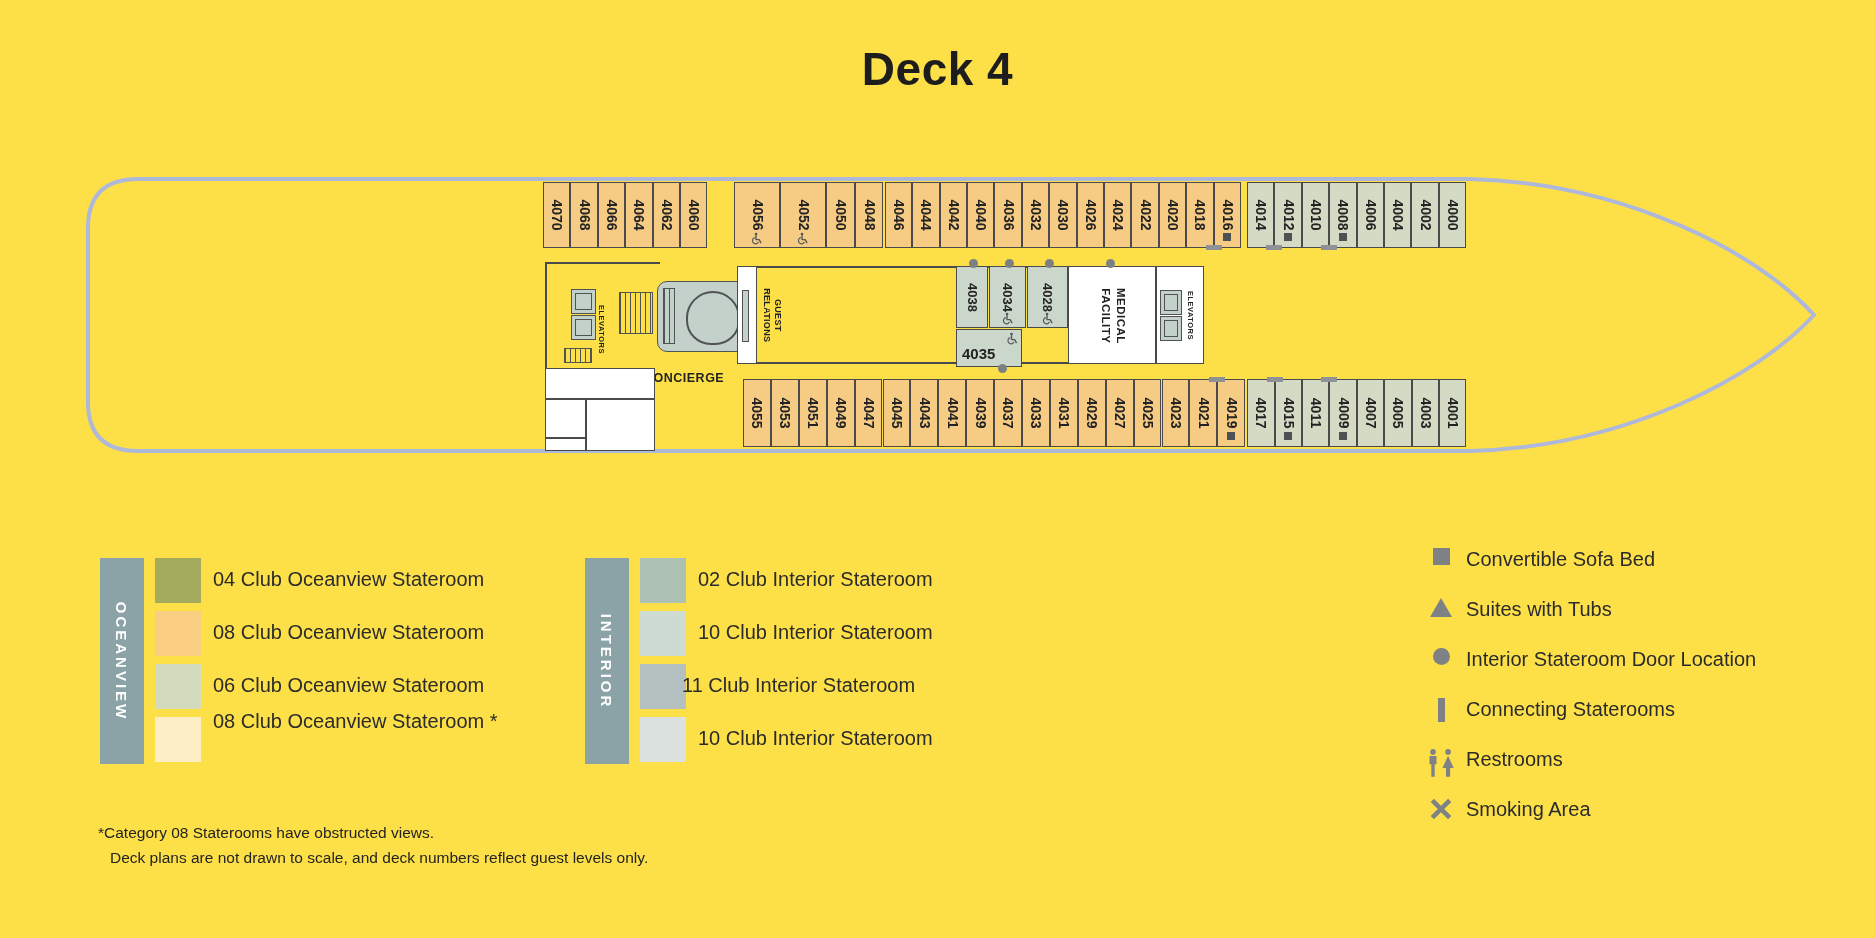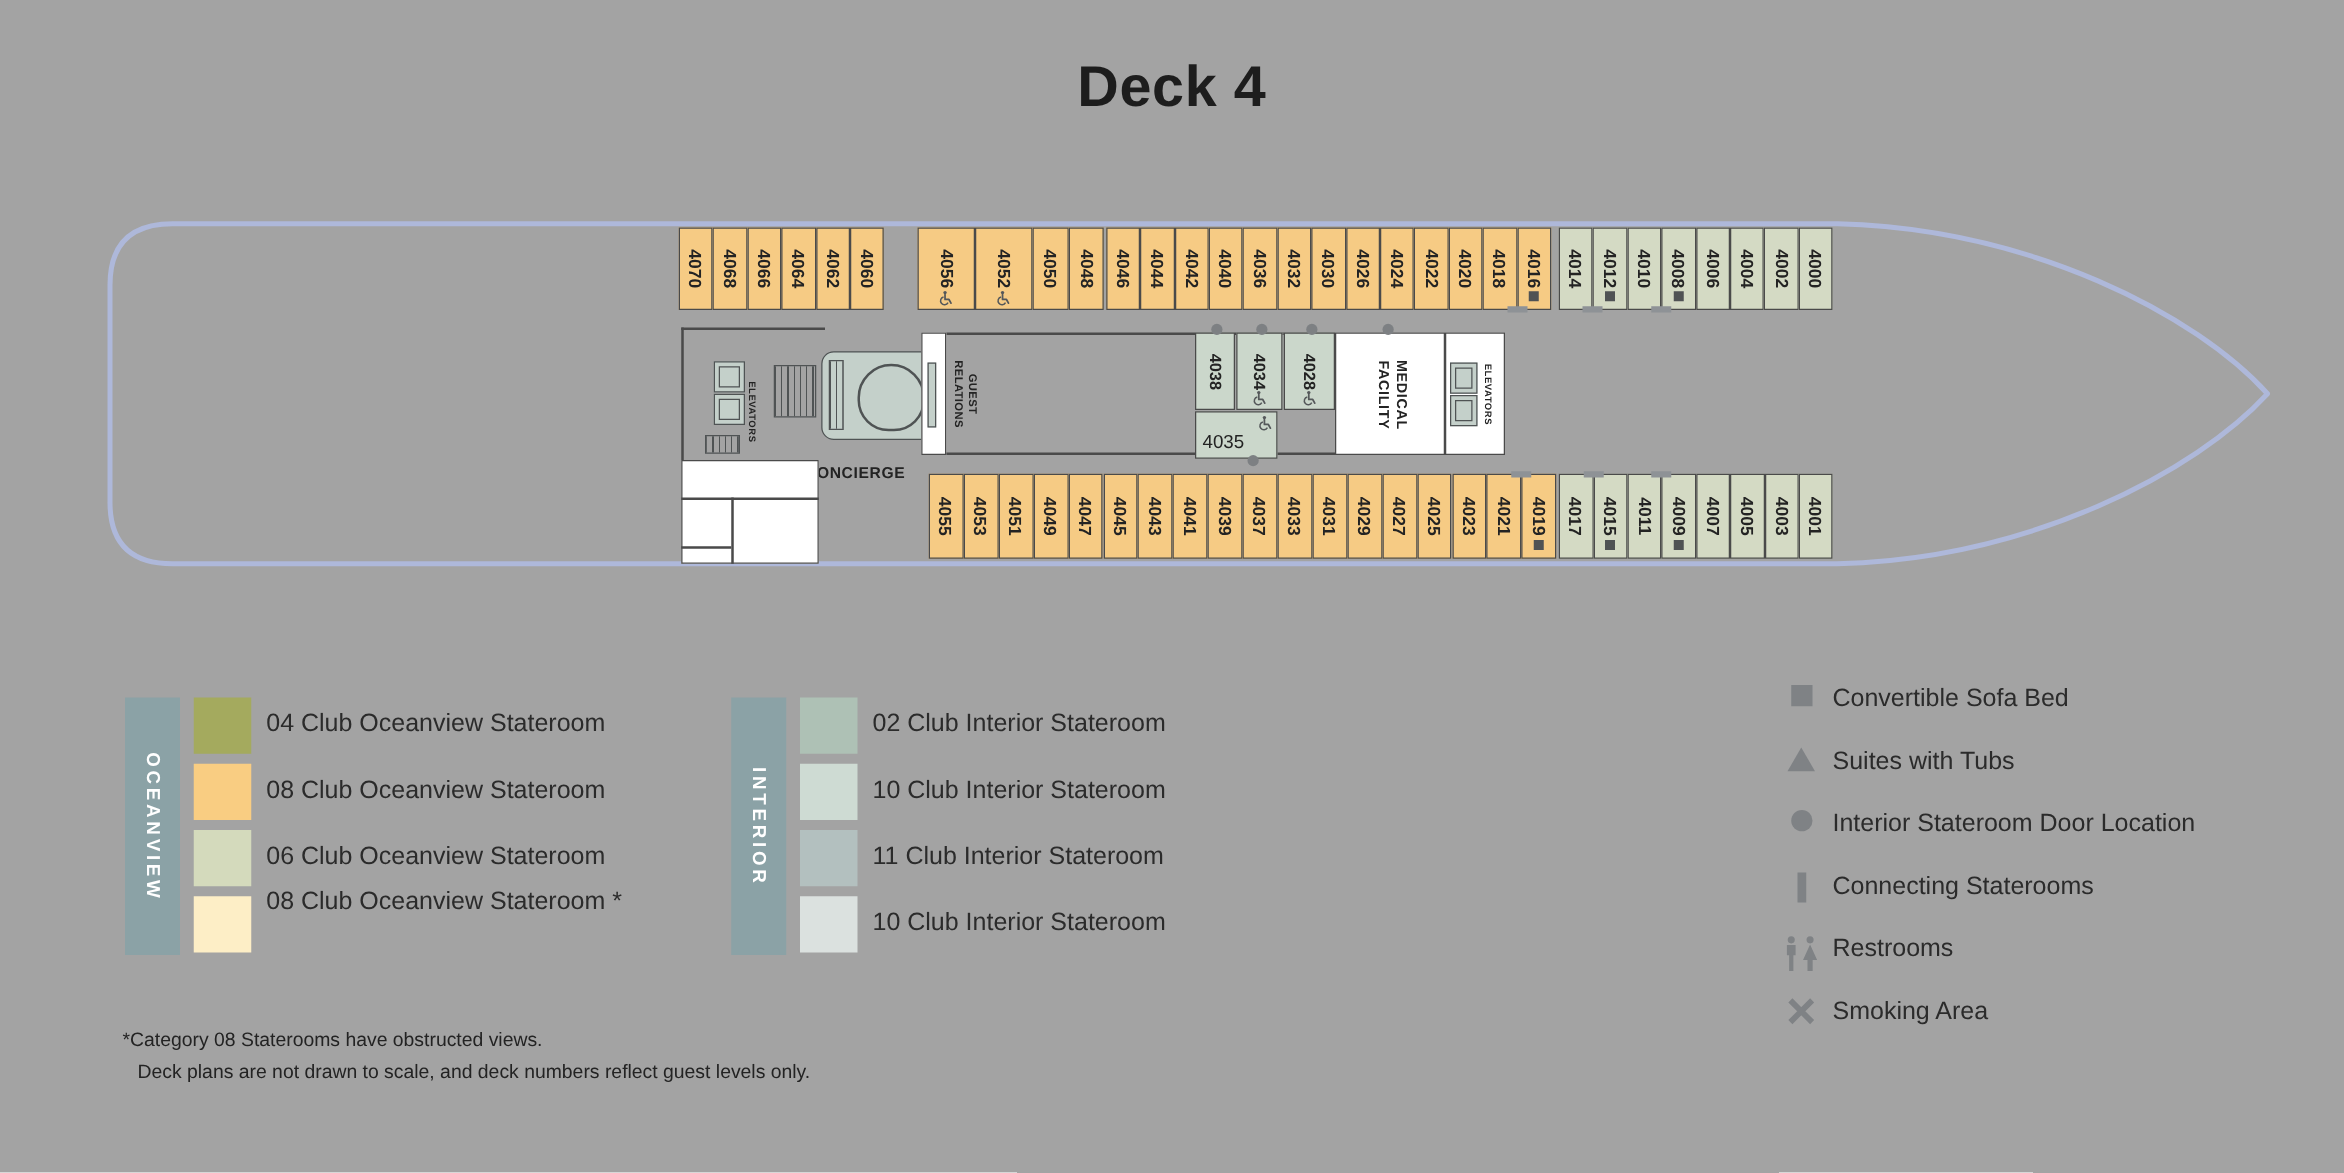--- a/index.html
+++ b/index.html
@@ -1,28 +1,28 @@
 <!DOCTYPE html>
 <html><head>
 <meta charset="utf-8">
 <style>
   html,body{margin:0;padding:0;background:#ffffff;}
-  #stage{position:relative;width:1875px;height:938px;background:#a3a3a3;overflow:hidden;
+  #stage{position:relative;width:1875px;height:938px;background:#fde047;overflow:hidden;
          font-family:"Liberation Sans",sans-serif;color:#222;}
   #page-title{position:absolute;top:42px;left:0;width:100%;text-align:center;
               font-size:46px;font-weight:700;color:#1d1d1d;letter-spacing:0.5px;}
   
   #deck-plan{position:absolute;left:0;top:0;width:1875px;height:938px;}
   .room{position:absolute;border:1px solid #4a4a4a;box-sizing:border-box;
         display:flex;align-items:center;justify-content:center;}
   .cat05{background:#f6cb84;}
   .cat06{background:#d4dac4;}
   .catmid{background:#cbd7cb;}
   .num{transform:rotate(90deg);white-space:nowrap;font-size:14px;font-weight:600;color:#232323;}
-  .num-h{position:absolute;left:5px;bottom:4px;font-size:15px;font-weight:400;color:#232323;}
+  .num-h{position:absolute;left:5px;bottom:4px;font-size:15px;font-weight:700;color:#232323;}
   .sofa{position:absolute;width:8px;height:8px;background:#4f5254;left:50%;margin-left:-4px;bottom:6px;}
   .wcline{position:absolute;bottom:2px;left:50%;transform:translateX(-50%);line-height:0;}
   .connect{position:absolute;width:16px;height:5px;background:#8e9296;left:-9px;}
   .row-top .connect{bottom:-3px;}
   .row-bot .connect{top:-3px;}
   .dot{position:absolute;width:9px;height:9px;border-radius:50%;background:#7d8083;}
   .wall{position:absolute;background:#4a4a4a;}
   .struct{position:absolute;background:#c4d0ca;border:1.5px solid #4f5354;box-sizing:border-box;}
   .elev-in{position:absolute;inset:3px;border:1px solid #4f5354;}
   .hatch{position:absolute;border:1px solid #4f5354;box-sizing:border-box;
@@ -358,21 +358,21 @@
       <div class="swatch" style="left: 155px; top: 717px; background: rgb(253, 238, 198);"></div>
       <div class="cat-label" style="left: 213px; top: 710px;">08 Club Oceanview Stateroom *</div>
       <div class="cat-bar" style="left: 585px; top: 558px;">
         <span>INTERIOR</span>
       </div>
       <div class="swatch" style="left: 640px; top: 558px; background: rgb(174, 193, 181);"></div>
       <div class="cat-label" style="left: 698px; top: 568px;">02 Club Interior Stateroom</div>
       <div class="swatch" style="left: 640px; top: 611px; background: rgb(206, 219, 211);"></div>
       <div class="cat-label" style="left: 698px; top: 621px;">10 Club Interior Stateroom</div>
       <div class="swatch" style="left: 640px; top: 664px; background: rgb(179, 192, 191);"></div>
-      <div class="cat-label" style="left: 698px; top: 674px;">11 Club Interior Stateroom</div>
+      <div class="cat-label" style="left: 682px; top: 674px;">11 Club Interior Stateroom</div>
       <div class="swatch" style="left: 640px; top: 717px; background: rgb(219, 225, 223);"></div>
       <div class="cat-label" style="left: 698px; top: 727px;">10 Club Interior Stateroom</div>
     </div>
 
   <div id="symbol-legend">
       <div class="sym-row">
         <div class="sym-icon">
           <div class="sq17"></div>
         </div>
         <span class="sym-label">Convertible Sofa Bed</span>

